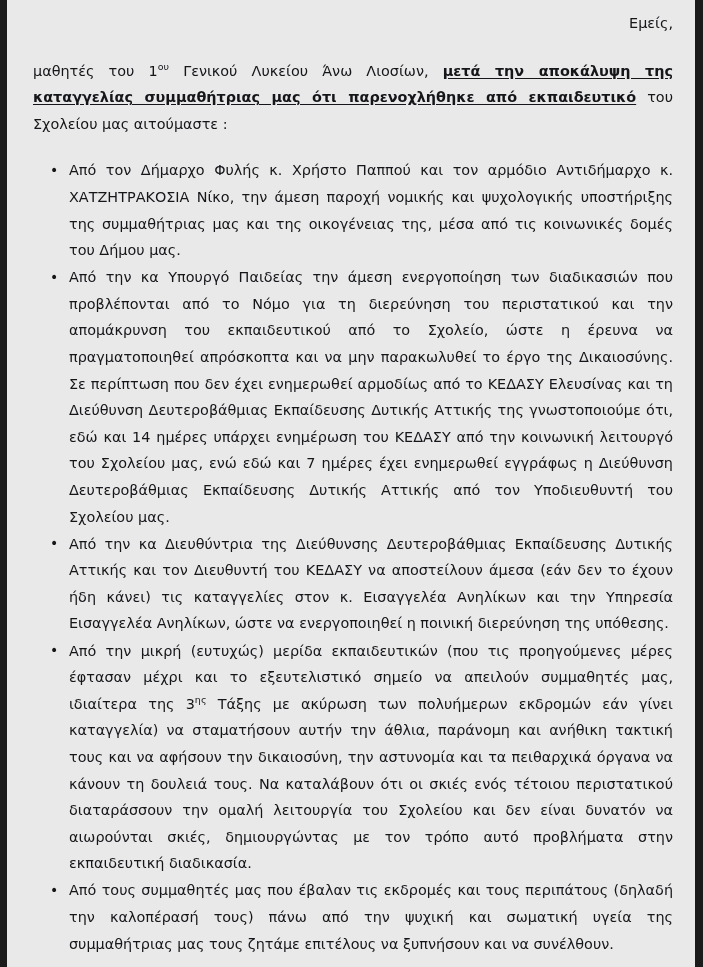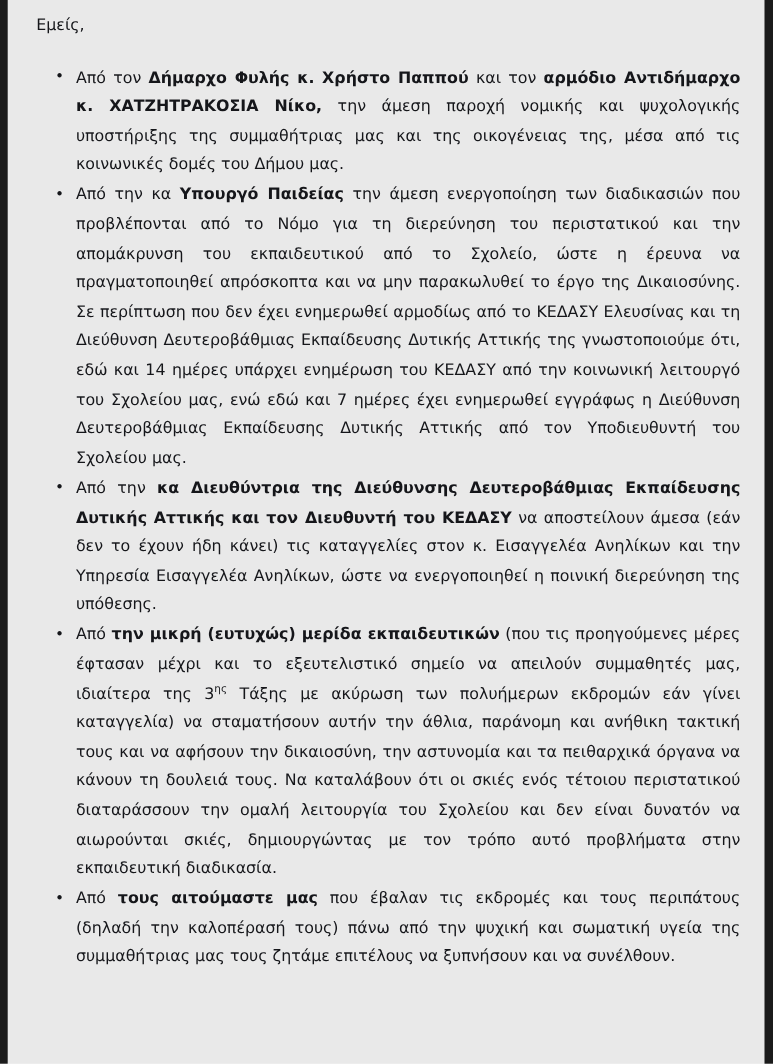--- a/index.html
+++ b/index.html
@@ -33,21 +33,21 @@
     text-justify: inter-word;
   }
 
   p.para {
     margin: 0 0 20px 0;
     text-align: justify;
   }
 
   p.opening {
     margin: 0 0 21px 0;
-    text-align: left;
+    text-align: right;
   }
 
   ul.request-list {
     list-style: none;
     margin: 0;
     padding: 0;
   }
 
   ul.request-list > li {
     position: relative;
@@ -60,21 +60,21 @@
     content: "\2022";
     position: absolute;
     left: 17px;
     top: -0.5px;
     font-size: 14px;
     line-height: 26.6px;
     color: #15161a;
   }
 
   b, strong {
-    font-weight: bold;
+    font-weight: normal;
   }
 
   .u-bold {
     font-weight: bold;
     text-decoration: underline;
     text-underline-offset: 2px;
   }
 
   sup {
     font-size: 0.66em;
@@ -84,23 +84,26 @@
   }
 </style>
 </head>
 <body>
 
 <div class="page">
   <div class="doc-body">
 
     <p class="opening">Εμείς,</p>
 
+    <p class="para">
+      <span>μαθητές του 1</span><sup>ου</sup><span> Γενικού Λυκείου Άνω Λιοσίων, </span><span class="u-bold">μετά την αποκάλυψη της καταγγελίας συμμαθήτριας μας ότι παρενοχλήθηκε από εκπαιδευτικό</span><span> του Σχολείου μας αιτούμαστε :</span>
+    </p>
 
     <ul class="request-list">
         <li><span>Από τον </span><b>Δήμαρχο Φυλής κ. Χρήστο Παππού</b><span> και τον </span><b>αρμόδιο Αντιδήμαρχο κ. ΧΑΤΖΗΤΡΑΚΟΣΙΑ Νίκο,</b><span> την άμεση παροχή νομικής και ψυχολογικής υποστήριξης της συμμαθήτριας μας και της οικογένειας της, μέσα από τις κοινωνικές δομές του Δήμου μας.</span></li>
         <li><span>Από την κα </span><b>Υπουργό Παιδείας</b><span> την άμεση ενεργοποίηση των διαδικασιών που προβλέπονται από το Νόμο για τη διερεύνηση του περιστατικού και την απομάκρυνση του εκπαιδευτικού από το Σχολείο, ώστε η έρευνα να πραγματοποιηθεί απρόσκοπτα και να μην παρακωλυθεί το έργο της Δικαιοσύνης. Σε περίπτωση που δεν έχει ενημερωθεί αρμοδίως από το ΚΕΔΑΣΥ Ελευσίνας και τη Διεύθυνση Δευτεροβάθμιας Εκπαίδευσης Δυτικής Αττικής της γνωστοποιούμε ότι, εδώ και 14 ημέρες υπάρχει ενημέρωση του ΚΕΔΑΣΥ από την κοινωνική λειτουργό του Σχολείου μας, ενώ εδώ και 7 ημέρες έχει ενημερωθεί εγγράφως η Διεύθυνση Δευτεροβάθμιας Εκπαίδευσης Δυτικής Αττικής από τον Υποδιευθυντή του Σχολείου μας.</span></li>
         <li><span>Από την </span><b>κα Διευθύντρια της  Διεύθυνσης Δευτεροβάθμιας Εκπαίδευσης Δυτικής Αττικής και τον Διευθυντή του ΚΕΔΑΣΥ</b><span>  να αποστείλουν άμεσα (εάν δεν το έχουν ήδη κάνει) τις καταγγελίες στον κ. Εισαγγελέα Ανηλίκων και την Υπηρεσία Εισαγγελέα Ανηλίκων, ώστε να ενεργοποιηθεί η ποινική διερεύνηση της υπόθεσης.</span></li>
         <li><span>Από </span><b>την μικρή (ευτυχώς) μερίδα εκπαιδευτικών</b><span> (που τις προηγούμενες μέρες έφτασαν μέχρι και το εξευτελιστικό σημείο να απειλούν συμμαθητές μας, ιδιαίτερα της 3</span><sup>ης</sup><span> Τάξης με ακύρωση των πολυήμερων εκδρομών εάν γίνει καταγγελία) να σταματήσουν αυτήν την άθλια, παράνομη και ανήθικη τακτική τους και να αφήσουν την δικαιοσύνη, την αστυνομία   και τα πειθαρχικά όργανα να κάνουν τη δουλειά τους. Να καταλάβουν ότι οι σκιές ενός τέτοιου περιστατικού διαταράσσουν την ομαλή λειτουργία του Σχολείου και δεν είναι δυνατόν να αιωρούνται σκιές, δημιουργώντας με τον τρόπο αυτό προβλήματα στην εκπαιδευτική διαδικασία.</span></li>
-        <li><span>Από </span><b>τους αιτούμαστε μας</b><span> που έβαλαν τις εκδρομές και τους περιπάτους (δηλαδή την καλοπέρασή τους) πάνω από την ψυχική και σωματική υγεία της συμμαθήτριας μας τους ζητάμε επιτέλους να ξυπνήσουν και να συνέλθουν.</span></li>
+        <li><span>Από </span><b>τους συμμαθητές μας</b><span> που έβαλαν τις εκδρομές και τους περιπάτους (δηλαδή την καλοπέρασή τους) πάνω από την ψυχική και σωματική υγεία της συμμαθήτριας μας τους ζητάμε επιτέλους να ξυπνήσουν και να συνέλθουν.</span></li>
       </ul>
 
   </div>
 </div>
 
 </body></html>

